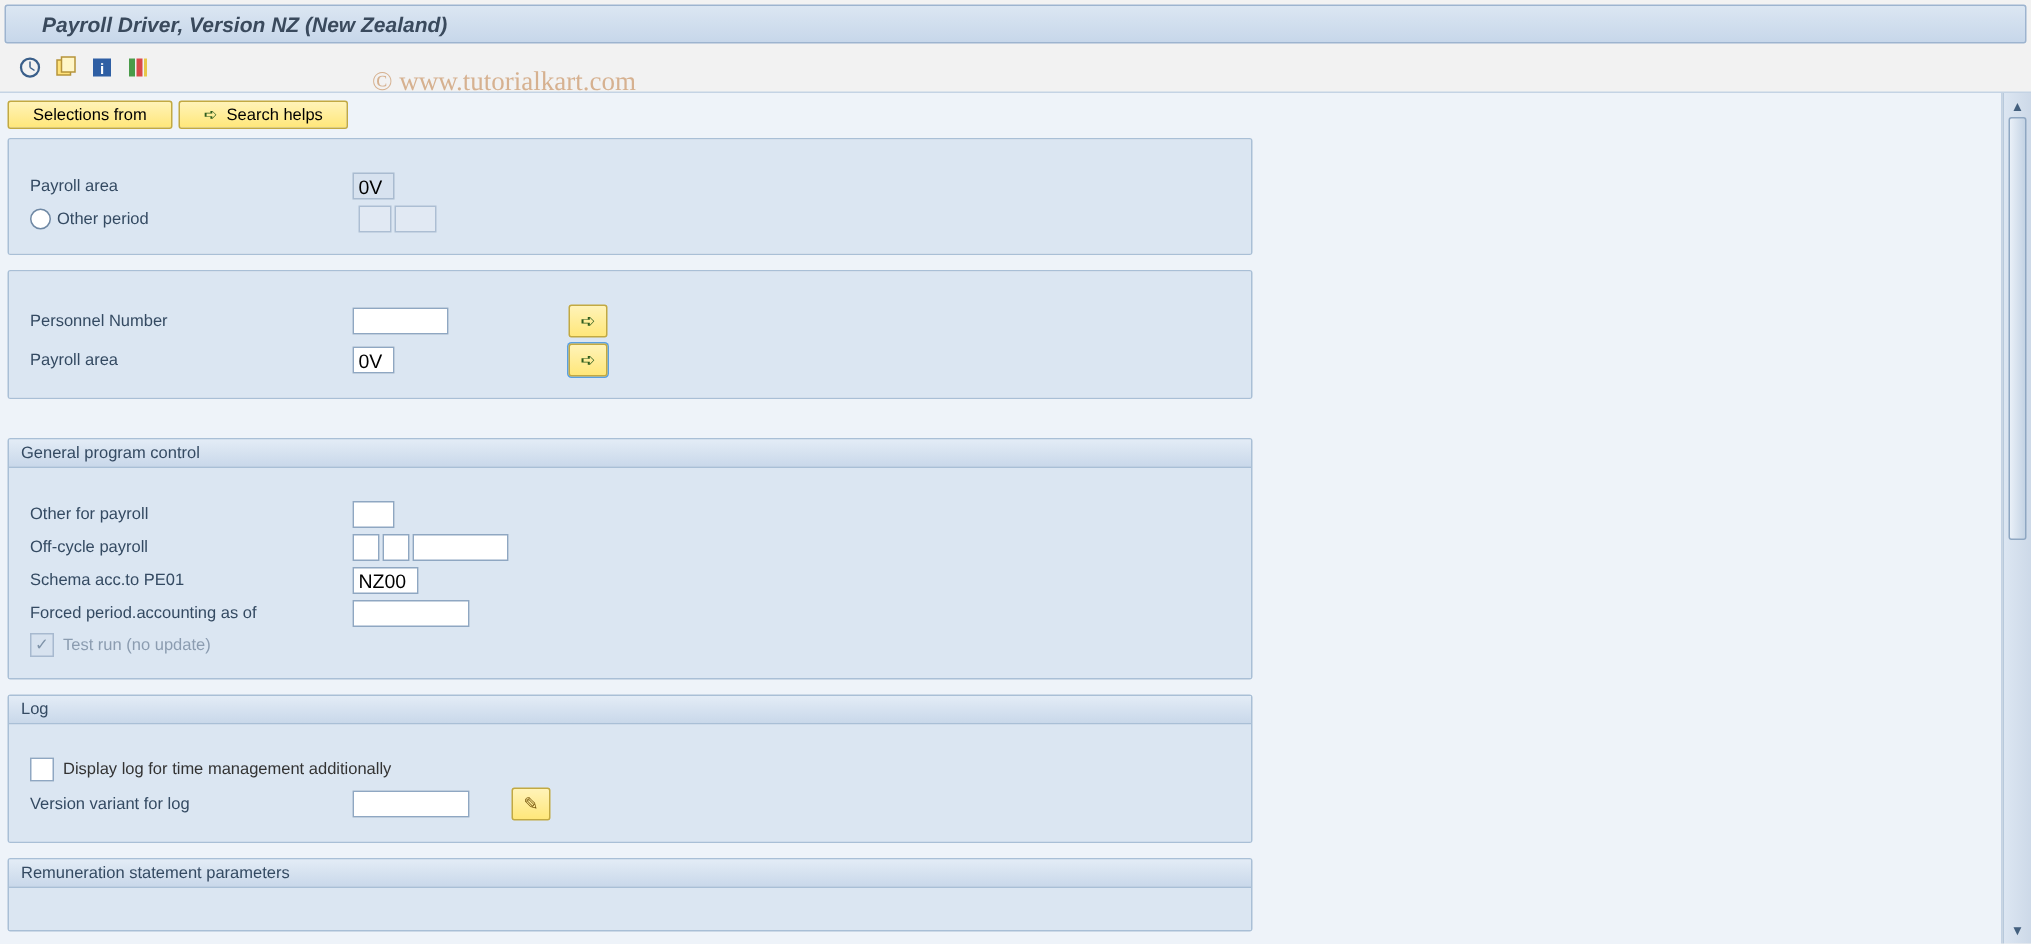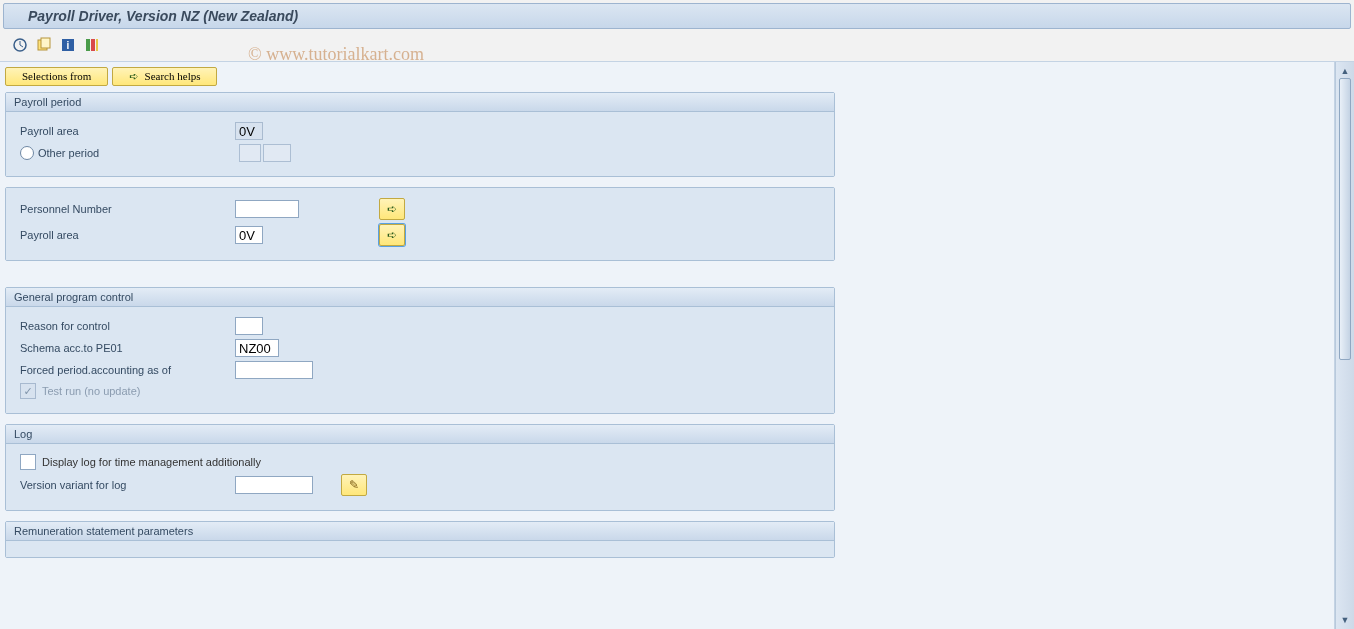--- a/index.html
+++ b/index.html
@@ -79,41 +79,41 @@
 }
 .btn-row { margin-bottom:6px; display:flex; gap:4px;}
 .gold-btn {
   background: linear-gradient(#fff3b8,#ffe77a);
   border:1px solid #c2a942;
   border-radius:2px;
   padding:2px 16px;
   font-size:11px;
   cursor:pointer;
   display:flex;
+  align-items:center;
   gap:6px;
-  font-family:Liberation Serif, serif;
 }
 .gold-btn .arrow-ico {font-size:11px; color:#2d5c1d;}
 .group {
   border:1px solid #a9bfd6;
   border-radius:2px;
   margin-bottom:10px;
   width:828px;
   background:#dbe6f2;
 }
 .group-title {
   background: linear-gradient(#e3ecf6,#c9d8ea);
   padding:3px 8px;
   font-size:11px;
   color:#344a62;
   border-bottom:1px solid #a9bfd6;
 }
 .group-body {
   background:#dbe6f2;
-  padding:6px 10px 10px 10px;
+  padding:18px 10px 10px 10px;
 }
 .row {
   display:flex;
   align-items:center;
   margin:4px 0;
 }
 .lbl {
   width:215px;
   padding-left:4px;
   color:#344a62;
@@ -210,21 +210,20 @@
       <button class="gold-btn">
         <span>Selections from</span>
       </button>
       <button class="gold-btn">
         <span class="arrow-ico">➪</span>
         <span>Search helps</span>
       </button>
     </div>
 
     <div class="group">
-      <div class="group-title">Payroll period</div>
       <div class="group-body">
         <div class="row">
           <span class="lbl">Payroll area</span>
           <input type="text" class="sap-input ro w24" value="0V" style="">
         </div>
         <div class="row">
           <label class="radio-lbl" style="width:215px;">
             <span class="faux-radio"></span>
             <span>Other period</span>
           </label>
@@ -255,22 +254,28 @@
         </div>
       </div>
     </div>
 
     <div style="height:16px;"></div>
 
     <div class="group">
       <div class="group-title">General program control</div>
       <div class="group-body">
         <div class="row">
-          <span class="lbl">Reason for control</span>
+          <span class="lbl">Other for payroll</span>
           <input type="text" class="sap-input w24" value="" style="">
+        </div>
+        <div class="row">
+          <span class="lbl">Off-cycle payroll</span>
+          <input type="text" class="sap-input w12" value="" style="">
+          <input type="text" class="sap-input w12" style="margin-left: 2px;" value="">
+          <input type="text" class="sap-input w60" style="margin-left: 2px;" value="">
         </div>
         <div class="row">
           <span class="lbl">Schema acc.to PE01</span>
           <input type="text" class="sap-input w40" value="NZ00" style="">
         </div>
         <div class="row">
           <span class="lbl">Forced period.accounting as of</span>
           <input type="text" class="sap-input w74" value="" style="">
         </div>
         <div class="row">

